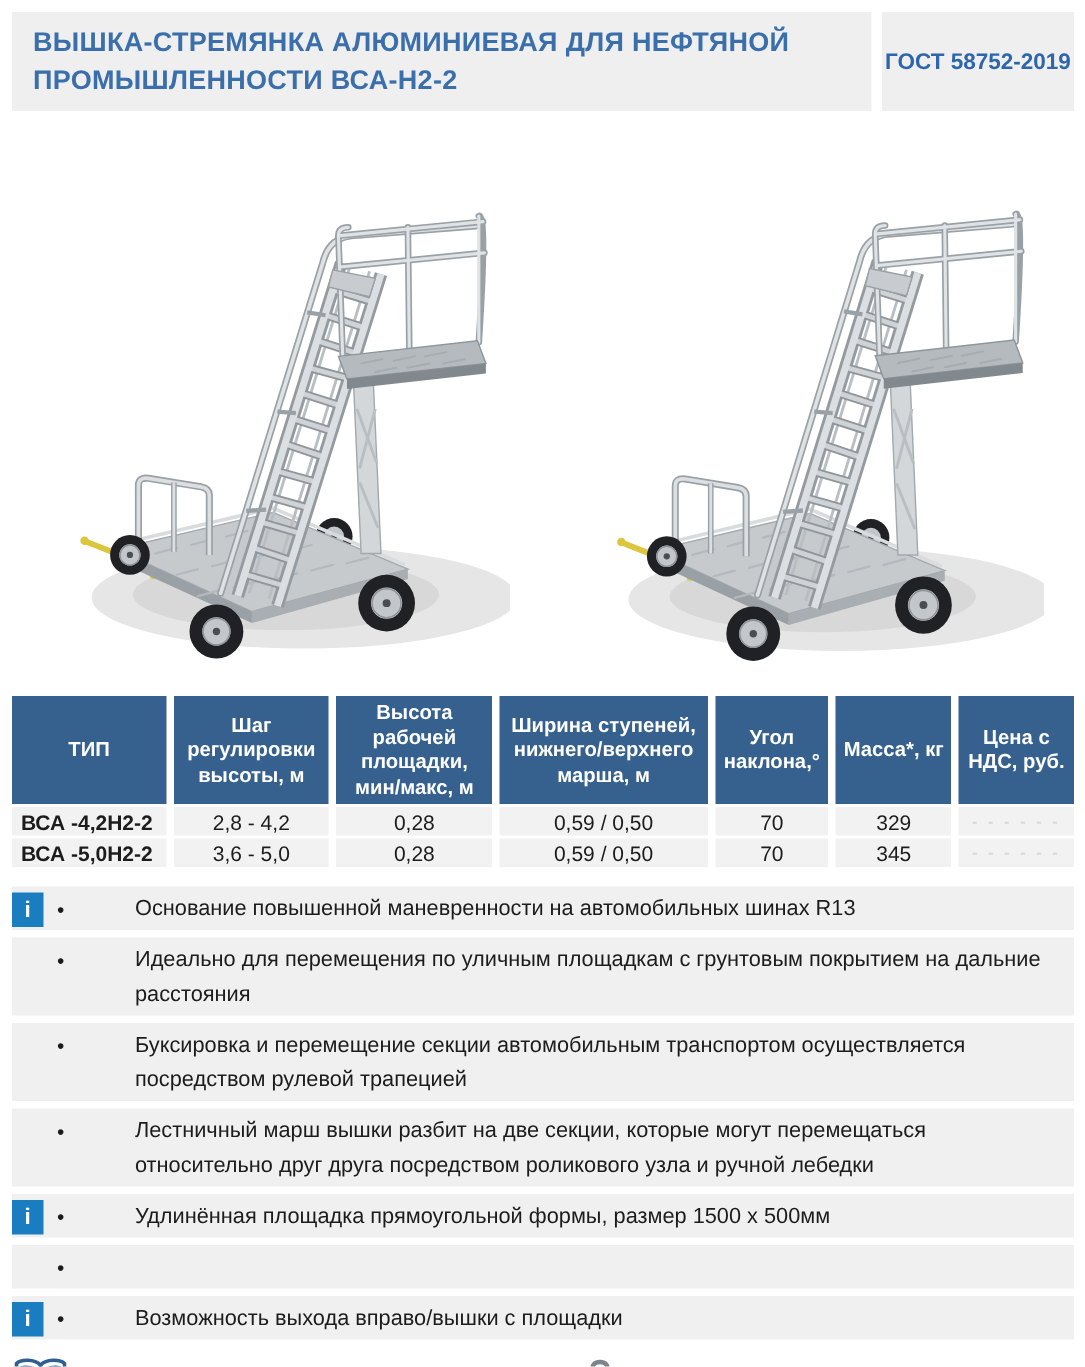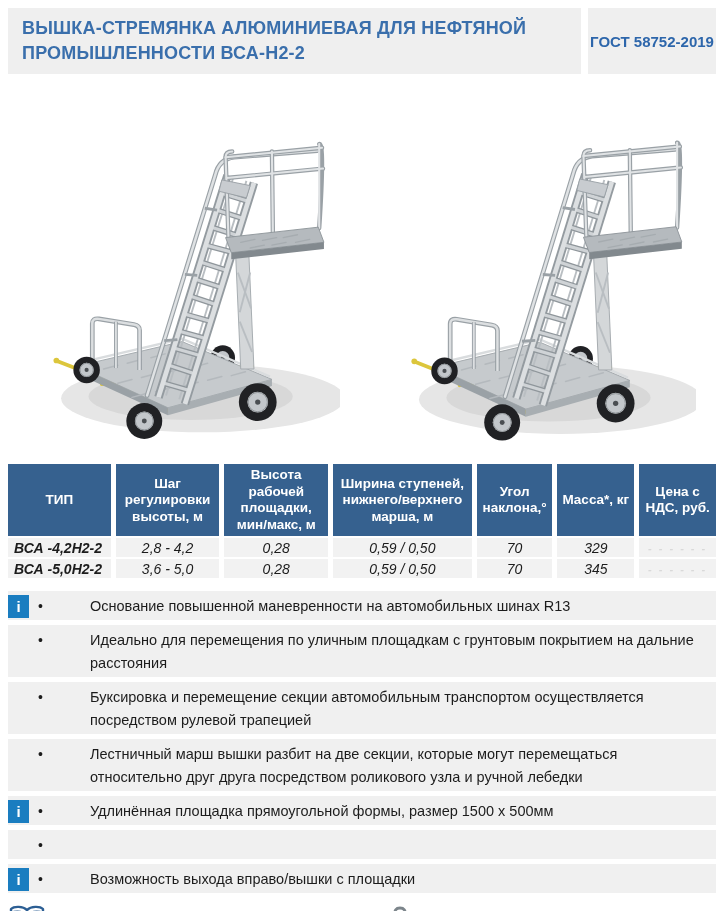--- a/index.html
+++ b/index.html
@@ -29,21 +29,21 @@
     column-gap:5px;row-gap:2px;
   }
   .th-cell{
     background:#36618f;color:#ffffff;font-weight:bold;font-size:13.5px;
     line-height:1.22;display:flex;align-items:center;justify-content:center;
     text-align:center;min-height:69px;padding:3px 4px;box-sizing:border-box;
   }
   .td-cell{
     background:#f2f2f2;font-size:14px;min-height:19px;
     display:flex;align-items:center;justify-content:center;
-    padding:1px 4px;box-sizing:border-box;font-style:italic;
+    padding:1px 4px;box-sizing:border-box;
   }
   .td-type{font-weight:bold;justify-content:flex-start;padding-left:6px;}
   .td-price{color:#d9d9d9;font-size:11px;letter-spacing:2px;font-weight:bold;}
   
   .features{margin:13px 7px 0 8px;}
   .feature{
     background:#f0f0f0;display:flex;align-items:flex-start;
     margin-bottom:5px;padding:2px 14px 2px 0;min-height:27px;box-sizing:border-box;
   }
   .feature.two-line{min-height:50px;}

